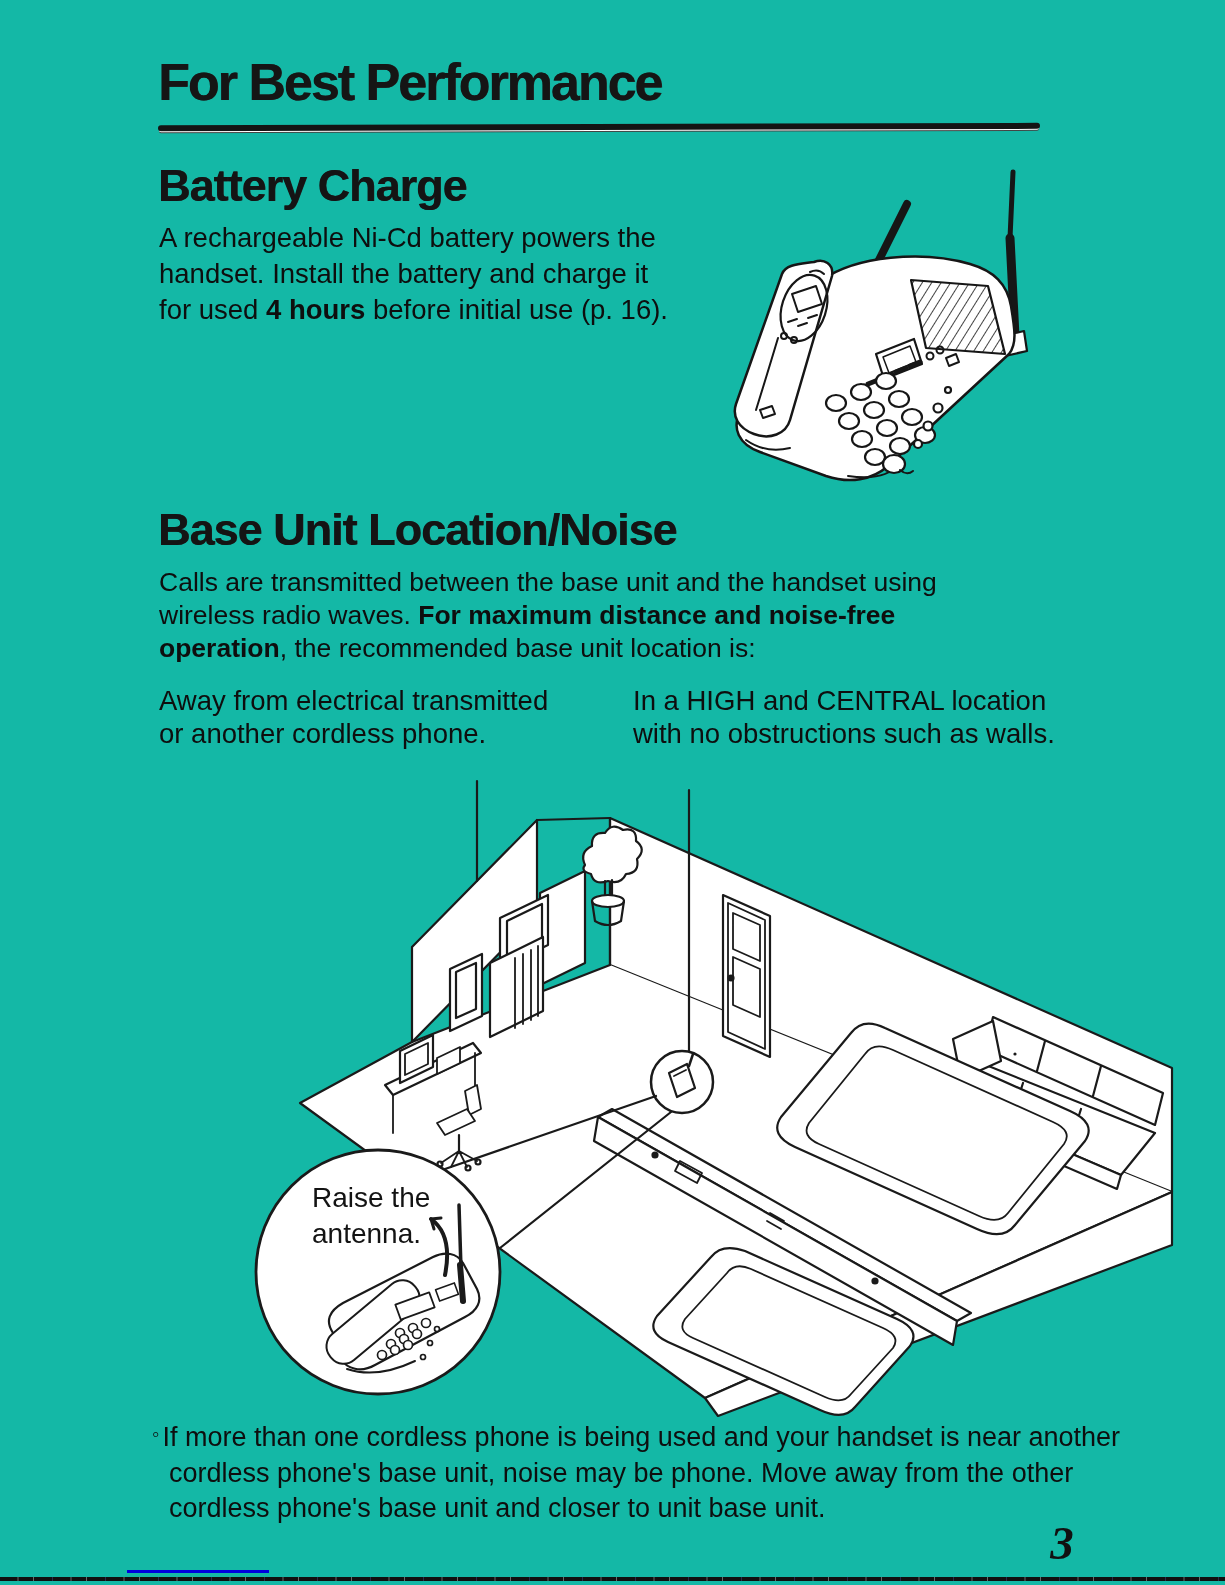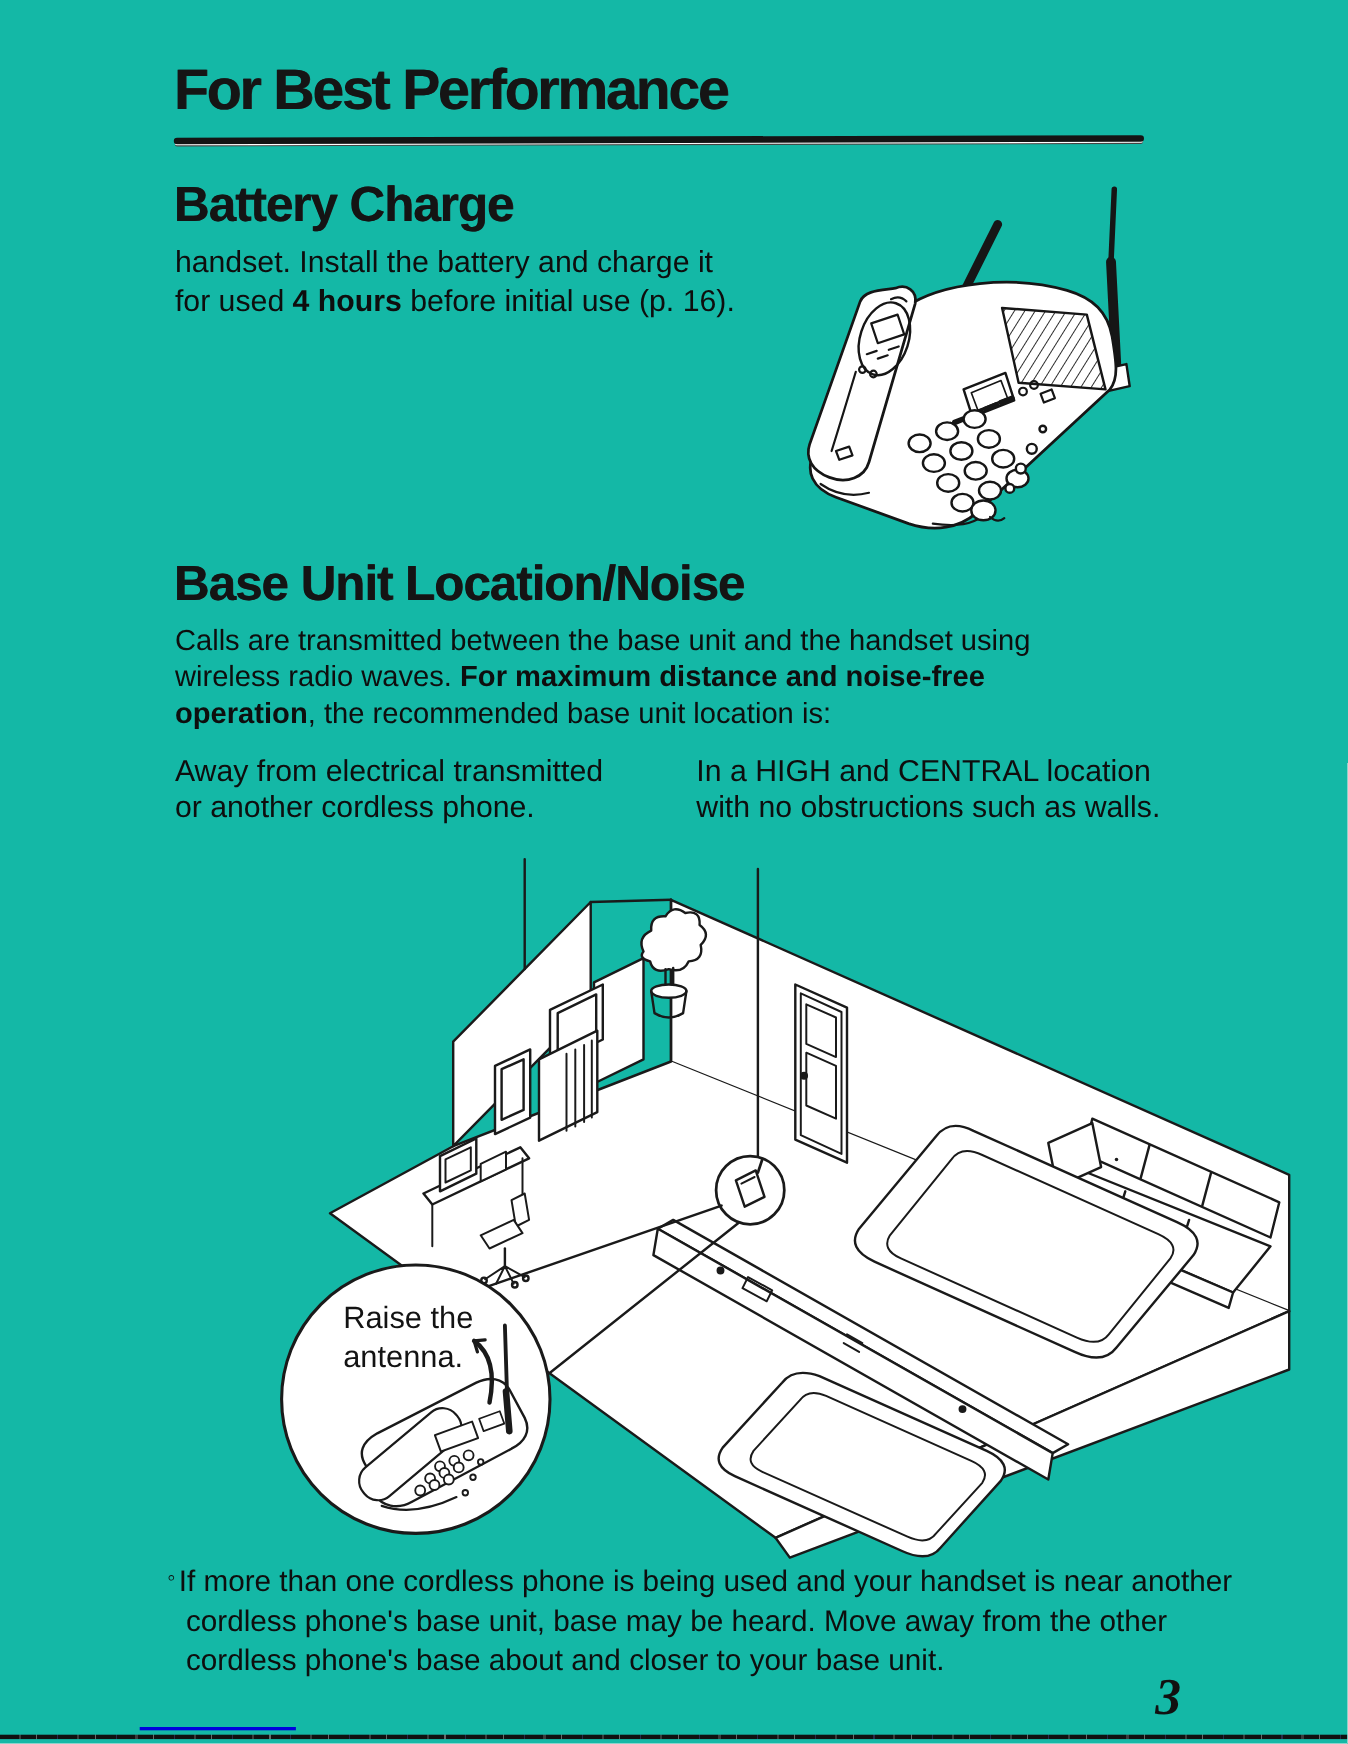--- a/index.html
+++ b/index.html
@@ -64,20 +64,21 @@
 <body>
 
 <div class="page">
 
   <h1 class="abs doc-title nowrap">For Best Performance</h1>
   <div class="abs title-rule"></div>
 
   <h2 class="abs sec-head nowrap" id="battery-head">Battery Charge</h2>
 
   <div class="abs body-text" id="battery-para">
+    <div class="nowrap">A rechargeable Ni-Cd battery powers the</div>
     <div class="nowrap">handset. Install the battery and charge it</div>
     <div class="nowrap"><span>for used </span><b class="inlineb">4 hours</b><span> before initial use (p. 16).</span></div>
   </div>
 
   <svg class="abs" style="left:726px;top:158px;" width="310" height="335" viewBox="0 0 310 335">
     <defs>
       <pattern id="hatch" patternUnits="userSpaceOnUse" width="8" height="8" patternTransform="rotate(32)">
         <line x1="0" y1="0" x2="0" y2="8" stroke="#222" stroke-width="1.7"></line>
       </pattern>
     </defs>
@@ -290,22 +291,22 @@
           <path d="M232 596 Q262 606 300 588" stroke-width="2"></path>
         </g>
       </g>
 
       <circle cx="900" cy="281" r="1.6" fill="#1a1a1a" stroke="none"></circle>
     </g>
   </svg>
 
   <div class="abs" id="note-block">
     <div class="nowrap"><span class="bullet">◦</span><span>If more than one cordless phone is being used and your handset is near another</span></div>
-    <div class="nowrap indent">cordless phone's base unit, base may be heard. Move away from the other</div>
-    <div class="nowrap indent">cordless phone's base about and closer to your base unit.</div>
+    <div class="nowrap indent">cordless phone's base unit, noise may be phone. Move away from the other</div>
+    <div class="nowrap indent">cordless phone's base unit and closer to unit base unit.</div>
   </div>
 
   <div class="abs" id="page-number">3</div>
 
   <div class="abs link-underline"></div>
   <div class="abs bottom-scan-line"></div>
 
 </div>
 
 </body></html>

